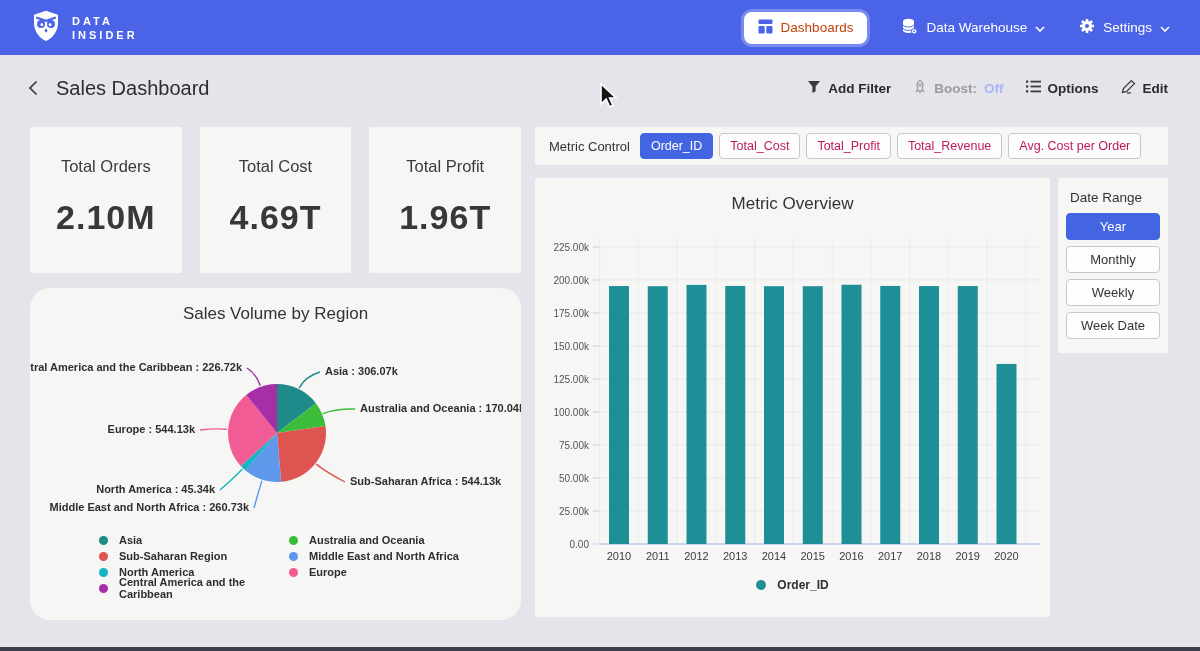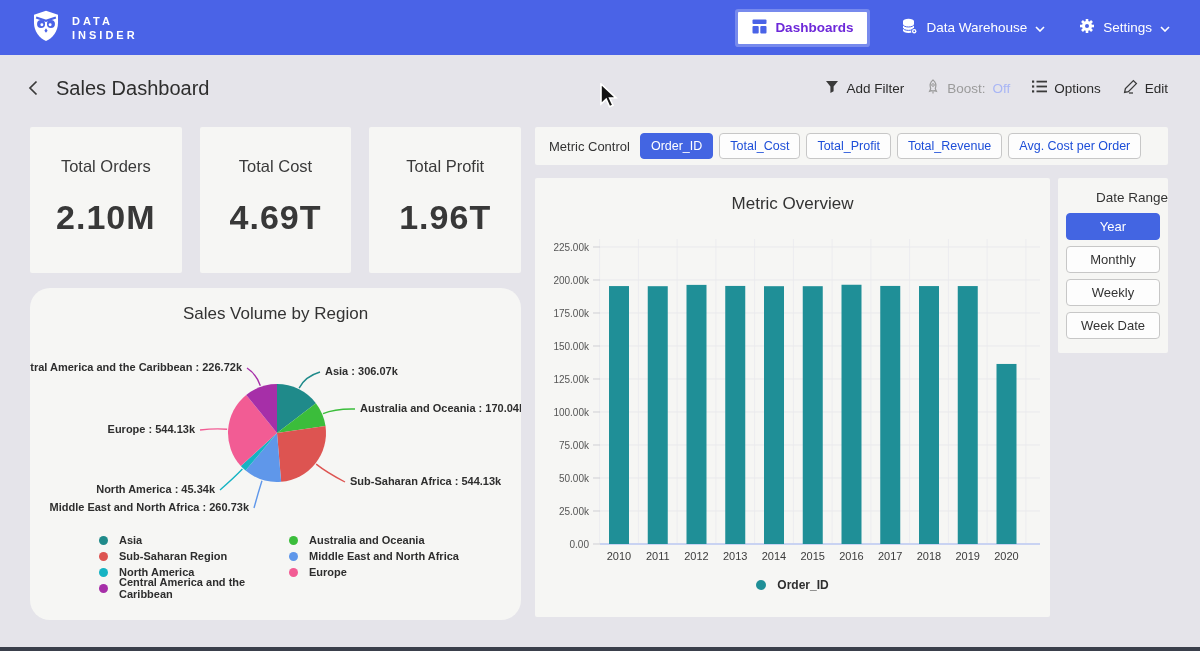--- a/index.html
+++ b/index.html
@@ -5,32 +5,32 @@
   html,body{margin:0;padding:0;}
   body{font-family:"Liberation Sans","DejaVu Sans",sans-serif;}
   .page{position:relative;width:1200px;height:651px;background:#e5e4ea;overflow:hidden;}
 
   
   .navbar{position:absolute;left:0;top:0;width:1200px;height:55px;background:#4a63e7;
           display:flex;align-items:center;justify-content:space-between;padding:0 30px;box-sizing:border-box;}
   .logo{display:flex;align-items:center;gap:10px;}
   .logo-text{color:#fff;font-size:11px;font-weight:bold;letter-spacing:3px;line-height:14px;}
   .nav-right{display:flex;align-items:center;gap:34px;}
-  .nav-pill{display:flex;align-items:center;gap:8px;background:#fff;color:#6d28d9;border:none;
-            border-radius:1px;padding:7px 14px;font-size:13.5px;font-weight:bold;cursor:pointer;
+  .nav-pill{display:flex;align-items:center;gap:8px;background:#fff;color:#c2410c;border:none;
+            border-radius:8px;padding:7px 14px;font-size:13.5px;font-weight:normal;cursor:pointer;
             font-family:inherit;box-shadow:0 0 0 3px rgba(255,255,255,0.25);}
   .nav-item{display:flex;align-items:center;gap:8px;color:#fff;font-size:13.5px;cursor:pointer;}
 
   
   .page-header{position:absolute;left:0;top:55px;width:1200px;height:66px;display:flex;
                align-items:center;justify-content:space-between;padding:0 32px 0 28px;box-sizing:border-box;}
   .header-left{display:flex;align-items:center;gap:18px;}
   .page-title{font-size:20px;font-weight:500;color:#2e2e2e;margin:0;}
   .header-actions{display:flex;align-items:center;gap:22px;}
-  .action{display:flex;align-items:center;gap:7px;font-size:13.5px;font-weight:400;color:#2b2b2b;cursor:pointer;}
+  .action{display:flex;align-items:center;gap:7px;font-size:13.5px;font-weight:700;color:#2b2b2b;cursor:pointer;}
   .action.boost{color:#9b9b9b;}
   .boost-off{color:#a9b6f5;}
 
   
   .card{position:absolute;background:#f6f6f4;border-radius:2px;}
   .kpi-row{position:absolute;left:30px;top:127px;width:491px;height:146px;display:flex;gap:18px;}
   .kpi-card{flex:1;background:#f6f6f4;border-radius:2px;text-align:center;padding-top:30px;box-sizing:border-box;}
   .kpi-label{font-size:16.5px;font-weight:500;color:#3a3a3a;}
   .kpi-value{font-size:34px;font-weight:600;color:#383838;margin-top:22px;letter-spacing:1px;}
 
@@ -40,31 +40,31 @@
   .pie-legend{position:absolute;left:69px;top:244px;display:flex;}
   .legend-col{display:flex;flex-direction:column;}
   .legend-col.c1{width:190px;}
   .legend-item{display:flex;align-items:center;gap:11px;height:16px;font-size:11px;font-weight:bold;color:#2e2e2e;}
   .legend-dot{width:9px;height:9px;border-radius:50%;flex:0 0 auto;}
 
   .metric-bar{position:absolute;left:535px;top:127px;width:633px;height:38px;background:#f6f6f4;
               border-radius:2px;display:flex;align-items:center;padding-left:14px;box-sizing:border-box;gap:8px;}
   .metric-label{font-size:13px;color:#333;margin-right:2px;}
   .pill-btn{border:1px solid #c7c7c7;background:#fdfdfd;border-radius:4px;padding:5px 10px;
-            font-size:12.5px;color:#1d4ed8;cursor:pointer;font-family:inherit;white-space:nowrap;}
+            font-size:12.5px;color:#be185d;cursor:pointer;font-family:inherit;white-space:nowrap;}
   .pill-btn.selected{background:#4365e2;border-color:#4365e2;color:#fff;}
 
   .bar-card{left:535px;top:178px;width:515px;height:439px;}
   #bar-svg{position:absolute;left:0;top:0;}
   .bar-legend{position:absolute;left:0;top:400px;width:100%;display:flex;align-items:center;
               justify-content:center;gap:11px;font-size:12px;font-weight:bold;color:#2e2e2e;}
   .bar-legend .legend-dot{width:10px;height:10px;}
 
   .date-card{left:1058px;top:178px;width:110px;height:175px;padding-top:12px;box-sizing:border-box;}
-  .dr-label{font-size:13.5px;font-weight:500;color:#333;padding-left:12px;margin-bottom:8px;text-align:right;}
+  .dr-label{font-size:13.5px;font-weight:500;color:#333;padding-left:12px;margin-bottom:8px;}
   .dr-btn{display:block;width:94px;margin:0 auto 6px;padding:5px 0;text-align:center;
           border:1px solid #c7c7c7;background:#fdfdfd;border-radius:4px;font-size:13px;color:#333;
           cursor:pointer;font-family:inherit;}
   .dr-btn.selected{background:#4365e2;border-color:#4365e2;color:#fff;}
 
   .cursor{position:absolute;left:597px;top:83px;pointer-events:none;}
   .window-bottom-edge{position:absolute;left:0;bottom:0;width:1200px;height:4px;background:#3a3f4b;}
 </style>
 </head>
 <body>

